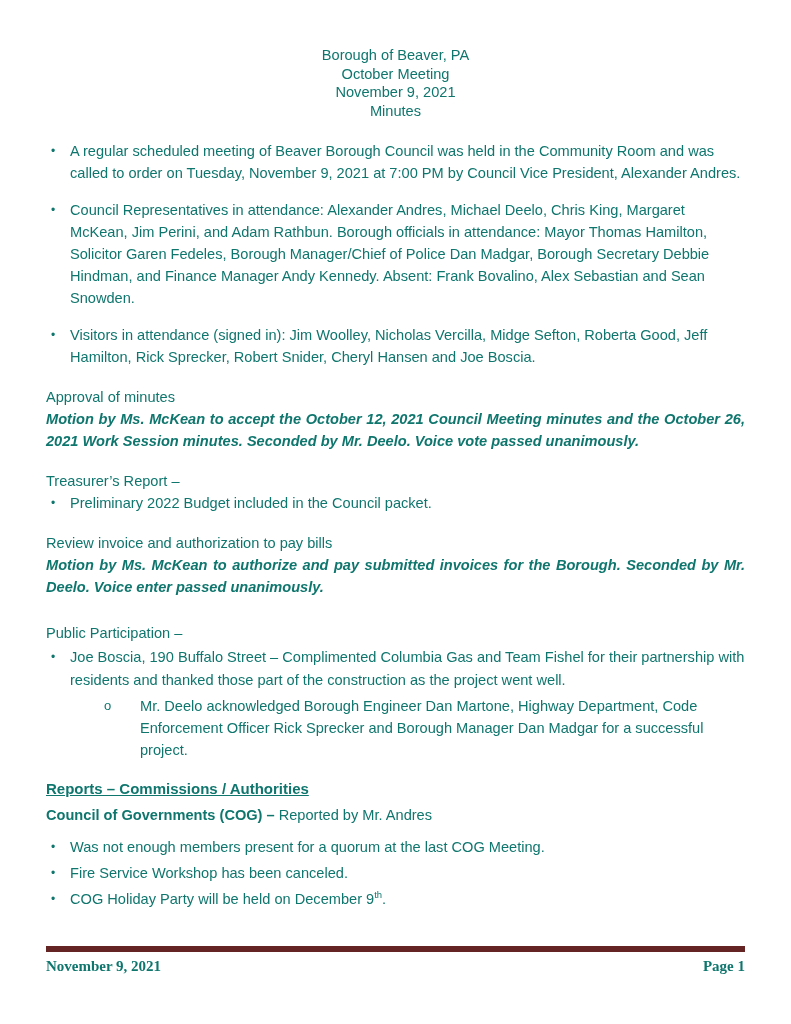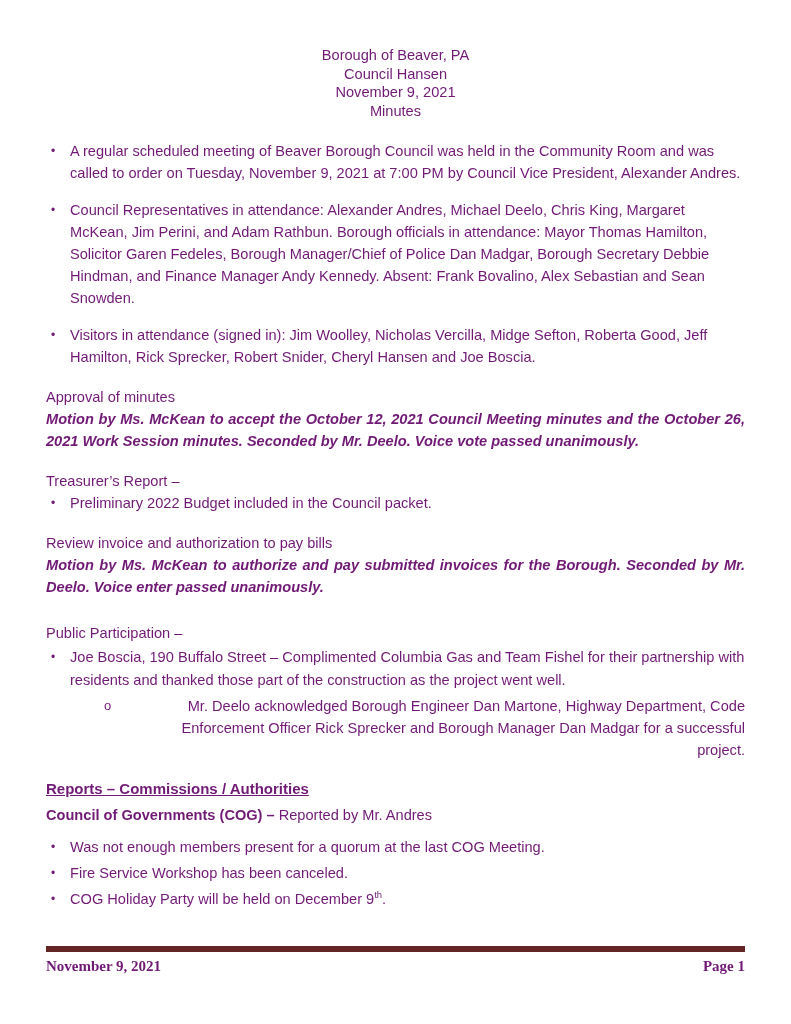--- a/index.html
+++ b/index.html
@@ -5,41 +5,41 @@
   html, body { margin: 0; padding: 0; background: #e8e8e8; }
   .page {
     position: relative;
     width: 791px;
     height: 1024px;
     margin: 0 auto;
     background: #ffffff;
     font-family: "Liberation Sans", sans-serif;
     font-size: 14.6px;
     line-height: 22px;
-    color: #701a75;
+    color: #0f766e;
     overflow: hidden;
   }
   .content { padding: 46px 46px 0 46px; }
 
   .title-block { text-align: center; line-height: 18.6px; margin-bottom: 20px; }
 
   .para { margin: 0 0 14px 0; }
   .justify { text-align: justify; }
   .bold { font-weight: 700; }
   .bolditalic { font-weight: 700; font-style: italic; }
 
   .bullet { display: flex; margin: 0 0 14px 0; }
   .bullet .marker { flex: 0 0 24px; padding-left: 5px; box-sizing: border-box; font-size: 12px; }
   .bullet .btext { flex: 1; }
   .bullet.tight { margin-bottom: 0; }
   .bullet.spaced { margin-bottom: 3px; line-height: 23px; }
 
   .subbullet { display: flex; margin: 0 0 14px 0; }
   .subbullet .marker { flex: 0 0 36px; margin-left: 58px; text-align: left; font-size: 13px; }
-  .subbullet .btext { flex: 1; text-align: right; }
+  .subbullet .btext { flex: 1; }
 
   .heading { font-weight: 400; margin: 18px 0 0 0; }
   .gap-before { margin-top: 18px; }
   .gap-before-lg { margin-top: 24px; }
 
   .section-heading {
     font-size: 15px;
     font-weight: 700;
     text-decoration: underline;
     line-height: 24px;
@@ -65,21 +65,21 @@
   }
 </style>
 </head>
 <body>
 
 <div class="page">
   <div class="content">
 
     <div class="title-block">
       <div>Borough of Beaver, PA</div>
-      <div>Council Hansen</div>
+      <div>October Meeting</div>
       <div>November 9, 2021</div>
       <div>Minutes</div>
     </div>
 
     <div class="bullet" style="margin-bottom:15px">
       <span class="marker">•</span>
       <span class="btext">A regular scheduled meeting of Beaver Borough Council was held in the Community Room and was called to order on Tuesday, November 9, 2021 at 7:00 PM by Council Vice President, Alexander Andres.</span>
     </div>
 
     <div class="bullet" style="margin-bottom:15px">

